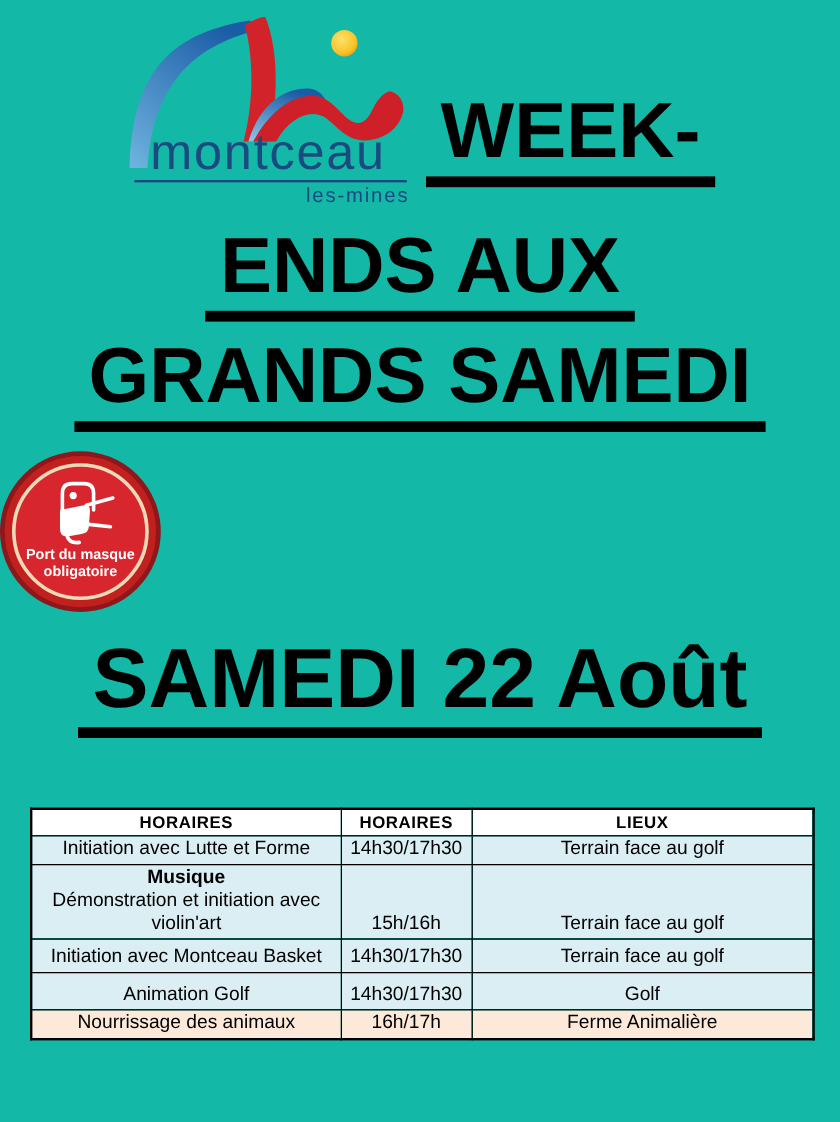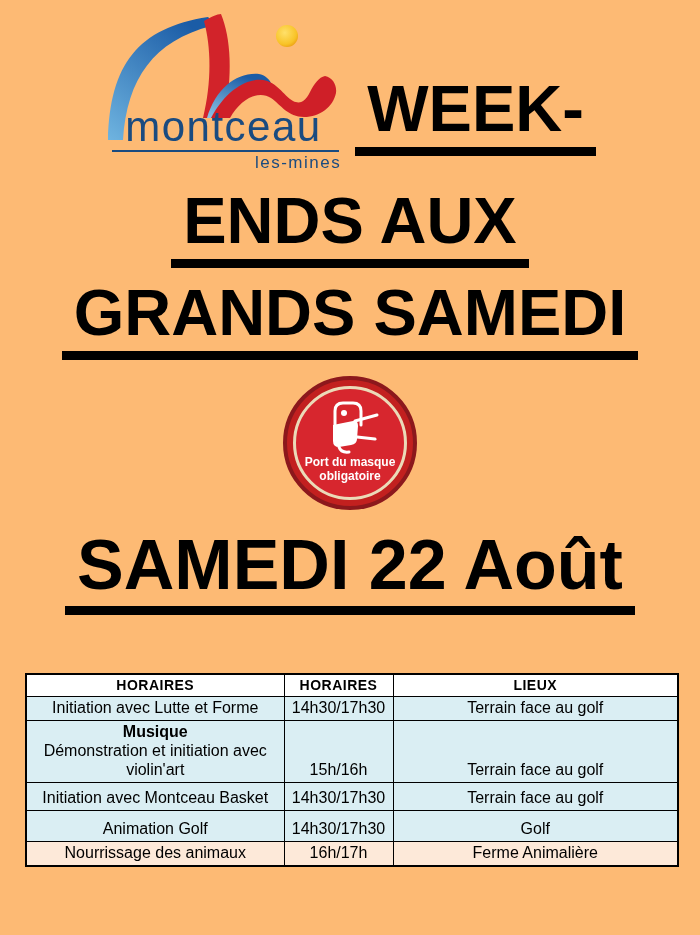--- a/index.html
+++ b/index.html
@@ -1,37 +1,37 @@
 <!DOCTYPE html>
 <html><head>
 <meta charset="utf-8">
 <style>
   html,body{margin:0;padding:0;background:#fff;}
   body{width:700px;height:935px;font-family:"Liberation Sans",sans-serif;color:#000;}
-  .page{position:relative;width:700px;height:935px;overflow:hidden;background:#fdba74;}
+  .page{position:relative;width:700px;height:935px;overflow:hidden;background:#14b8a6;}
 
   
   .title-block{text-align:center;}
   .title-line{text-align:center;}
   .line1{display:flex;justify-content:center;align-items:flex-end;margin-top:12px;height:162px;}
   .big{font-weight:bold;font-size:65px;line-height:1;color:#000;white-space:nowrap;}
   .u{display:inline-block;border-bottom:9px solid #000;padding:0 12px 6px 12px;}
   .line1 .u{margin-left:14px;margin-bottom:18px;}
   .line2{margin-top:14px;}
   .line3{margin-top:12px;}
 
   
   .logo{position:relative;width:237px;height:160px;flex:0 0 auto;}
   .logo svg.art{position:absolute;top:0;left:0;}
   .logo .word{position:absolute;left:21px;top:92px;font-size:42px;line-height:42px;color:#1a4b80;letter-spacing:1.5px;font-weight:normal;}
   .logo .rule{position:absolute;left:8px;width:227px;top:136px;height:2px;background:#1a4b80;}
   .logo .sub{position:absolute;right:0px;top:140px;font-size:17px;line-height:17px;color:#1a4b80;letter-spacing:1.5px;}
 
   
-  .badge-wrap{margin-top:16px;display:flex;justify-content:center;}
+  .badge-wrap{margin-top:16px;display:flex;}
   .badge-outer{position:relative;width:134px;height:134px;border-radius:50%;background:#c2201f;border:4px solid #8c181c;box-sizing:border-box;}
   .badge-inner{position:absolute;left:6px;top:6px;right:6px;bottom:6px;border-radius:50%;background:#d7262e;border:3px solid #ebdab8;box-sizing:border-box;display:flex;flex-direction:column;align-items:center;justify-content:flex-start;}
   .badge-inner .mask-art{margin-top:10px;}
   .badge-t{color:#fff;font-weight:bold;font-size:12px;line-height:14px;text-align:center;}
 
   
   .date-line{margin-top:20px;text-align:center;}
   .date-line .big{font-size:70px;}
 
   

